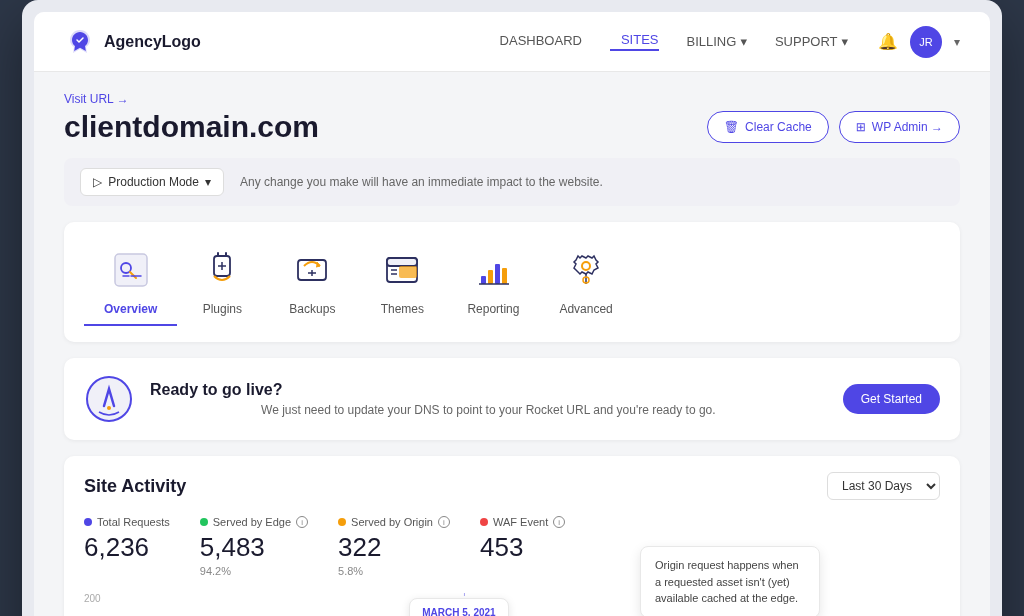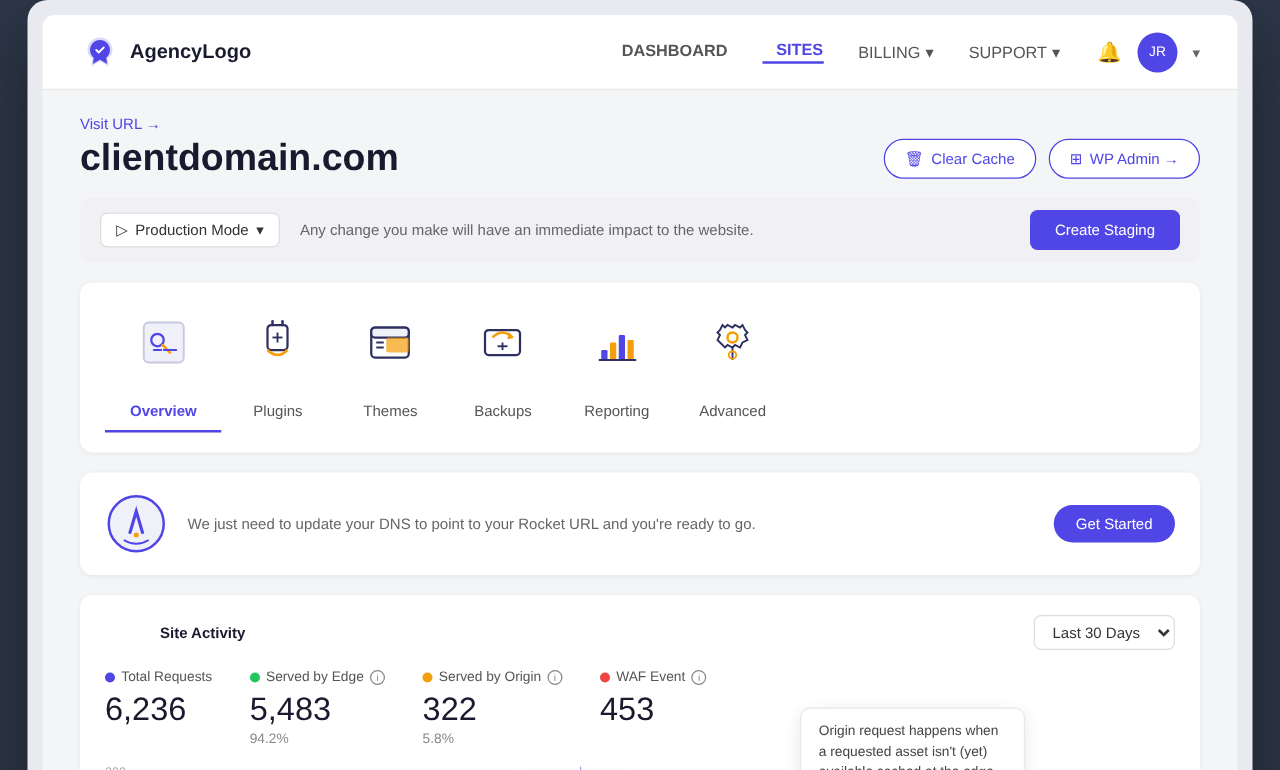--- a/index.html
+++ b/index.html
@@ -50,21 +50,21 @@
       color: #1a1a2e;
     }
     .nav-links {
       display: flex;
       align-items: center;
       gap: 28px;
       margin-right: 30px;
     }
     .nav-link {
       font-size: 13px;
-      font-weight: 700;
+      font-weight: 400;
       color: #555;
       text-decoration: none;
       padding-bottom: 2px;
       cursor: pointer;
       padding-left: 11px;
     }
     .nav-link.active {
       color: #4f46e5;
       border-bottom: 2px solid #4f46e5;
     }
@@ -200,21 +200,21 @@
     }
     .tabs-list {
       display: flex;
       gap: 0;
       align-items: flex-end;
     }
     .tab-item {
       display: flex;
       flex-direction: column;
       align-items: center;
-      gap: 24px;
+      gap: 8px;
       padding: 8px 20px;
       cursor: pointer;
       border-bottom: 2px solid transparent;
       min-width: 90px;
     }
     .tab-item.active {
       border-bottom: 2px solid #4f46e5;
     }
     .tab-icon {
       width: 48px;
@@ -251,39 +251,39 @@
     .ready-text { flex: 1; }
     .ready-title {
       font-size: 16px;
       font-weight: 700;
       color: #1a1a2e;
       margin-bottom: 4px;
     }
     .ready-desc {
       font-size: 12px;
       color: #666;
+      text-align: center;
     }
     
     .activity-section {
       background: #fff;
       border-radius: 10px;
       padding: 16px 20px;
       box-shadow: 0 1px 4px rgba(0,0,0,0.06);
     }
     .activity-header {
       display: flex;
       align-items: center;
       justify-content: space-between;
       margin-bottom: 16px;
     }
     .activity-title {
-      font-size: 12px;
+      font-size: 18px;
       font-weight: 700;
       color: #1a1a2e;
-      margin-left: 44px;
     }
     .period-select {
       border: 1px solid #ddd;
       border-radius: 6px;
       padding: 5px 10px;
       font-size: 12px;
       color: #333;
       background: #fff;
       cursor: pointer;
     }
@@ -438,21 +438,20 @@
         </div>
       </div>
 
       <div class="mode-bar">
         <div class="mode-dropdown">
           <span>▷</span>
           <span>Production Mode</span>
           <span>▾</span>
         </div>
         <span class="mode-notice">Any change you make will have an immediate impact to the website.</span>
-        <button class="btn-create-staging">Create Staging</button>
       </div>
 
       <div class="tabs-panel">
         <div class="tabs-list">
 
           <div class="tab-item active">
             <div class="tab-icon">
               <svg width="44" height="44" viewBox="0 0 44 44" fill="none">
                 <rect x="6" y="6" width="32" height="32" rx="4" fill="#f0f0f8" stroke="#c8c8e0" stroke-width="1.5"></rect>
                 <circle cx="17" cy="20" r="5" stroke="#4f46e5" stroke-width="1.8" fill="none"></circle>
@@ -474,41 +473,41 @@
                 <line x1="22" y1="14" x2="22" y2="22" stroke="#2d3060" stroke-width="1.5"></line>
                 <line x1="18" y1="18" x2="26" y2="18" stroke="#2d3060" stroke-width="1.5"></line>
               </svg>
             </div>
             <span class="tab-label">Plugins</span>
           </div>
 
           <div class="tab-item">
             <div class="tab-icon">
               <svg width="44" height="44" viewBox="0 0 44 44" fill="none">
+                <rect x="8" y="12" width="28" height="20" rx="3" stroke="#2d3060" stroke-width="1.8" fill="none"></rect>
+                <path d="M14 18 Q22 10 30 18" stroke="#f59e0b" stroke-width="2" fill="none"></path>
+                <polyline points="27,14 30,18 26,19" fill="#f59e0b" stroke="#f59e0b" stroke-width="1"></polyline>
+                <line x1="22" y1="22" x2="22" y2="28" stroke="#2d3060" stroke-width="1.5"></line>
+                <line x1="18" y1="25" x2="26" y2="25" stroke="#2d3060" stroke-width="1.5"></line>
+              </svg>
+            </div>
+            <span class="tab-label">Backups</span>
+          </div>
+
+          <div class="tab-item">
+            <div class="tab-icon">
+              <svg width="44" height="44" viewBox="0 0 44 44" fill="none">
                 <rect x="7" y="10" width="30" height="24" rx="3" stroke="#2d3060" stroke-width="1.8" fill="none"></rect>
                 <rect x="7" y="10" width="30" height="8" rx="3" fill="#f0f0f8" stroke="#2d3060" stroke-width="1.8"></rect>
                 <rect x="19" y="18" width="18" height="12" rx="2" fill="#f59e0b" opacity="0.7"></rect>
                 <line x1="11" y1="22" x2="17" y2="22" stroke="#2d3060" stroke-width="1.5"></line>
                 <line x1="11" y1="26" x2="17" y2="26" stroke="#2d3060" stroke-width="1.5"></line>
               </svg>
             </div>
             <span class="tab-label">Themes</span>
-          </div>
-
-          <div class="tab-item">
-            <div class="tab-icon">
-              <svg width="44" height="44" viewBox="0 0 44 44" fill="none">
-                <rect x="8" y="12" width="28" height="20" rx="3" stroke="#2d3060" stroke-width="1.8" fill="none"></rect>
-                <path d="M14 18 Q22 10 30 18" stroke="#f59e0b" stroke-width="2" fill="none"></path>
-                <polyline points="27,14 30,18 26,19" fill="#f59e0b" stroke="#f59e0b" stroke-width="1"></polyline>
-                <line x1="22" y1="22" x2="22" y2="28" stroke="#2d3060" stroke-width="1.5"></line>
-                <line x1="18" y1="25" x2="26" y2="25" stroke="#2d3060" stroke-width="1.5"></line>
-              </svg>
-            </div>
-            <span class="tab-label">Backups</span>
           </div>
 
           <div class="tab-item">
             <div class="tab-icon">
               <svg width="44" height="44" viewBox="0 0 44 44" fill="none">
                 <rect x="10" y="28" width="5" height="8" rx="1" fill="#4f46e5"></rect>
                 <rect x="17" y="22" width="5" height="14" rx="1" fill="#f59e0b"></rect>
                 <rect x="24" y="16" width="5" height="20" rx="1" fill="#4f46e5"></rect>
                 <rect x="31" y="20" width="5" height="16" rx="1" fill="#f59e0b"></rect>
                 <line x1="8" y1="36" x2="38" y2="36" stroke="#2d3060" stroke-width="1.5"></line>
@@ -535,20 +534,21 @@
       <div class="ready-banner">
         <div class="ready-icon">
           <svg width="50" height="50" viewBox="0 0 50 50" fill="none">
             <circle cx="25" cy="25" r="22" fill="#f0f0f8" stroke="#4f46e5" stroke-width="2"></circle>
             <path d="M20 32 L25 15 L30 32" stroke="#4f46e5" stroke-width="2.5" fill="none" stroke-linecap="round"></path>
             <circle cx="25" cy="34" r="2" fill="#f59e0b"></circle>
             <path d="M15 38 Q25 44 35 38" stroke="#4f46e5" stroke-width="1.5" fill="none"></path>
           </svg>
         </div>
         <div class="ready-text">
+          <div class="ready-title">Ready to go live?</div>
           <div class="ready-desc">We just need to update your DNS to point to your Rocket URL and you're ready to go.</div>
         </div>
         <button class="btn-primary">Get Started</button>
       </div>
 
       <div class="activity-section">
         <div class="activity-header">
           <span class="activity-title">Site Activity</span>
           <select class="period-select">
             <option>Last 30 Days</option>

